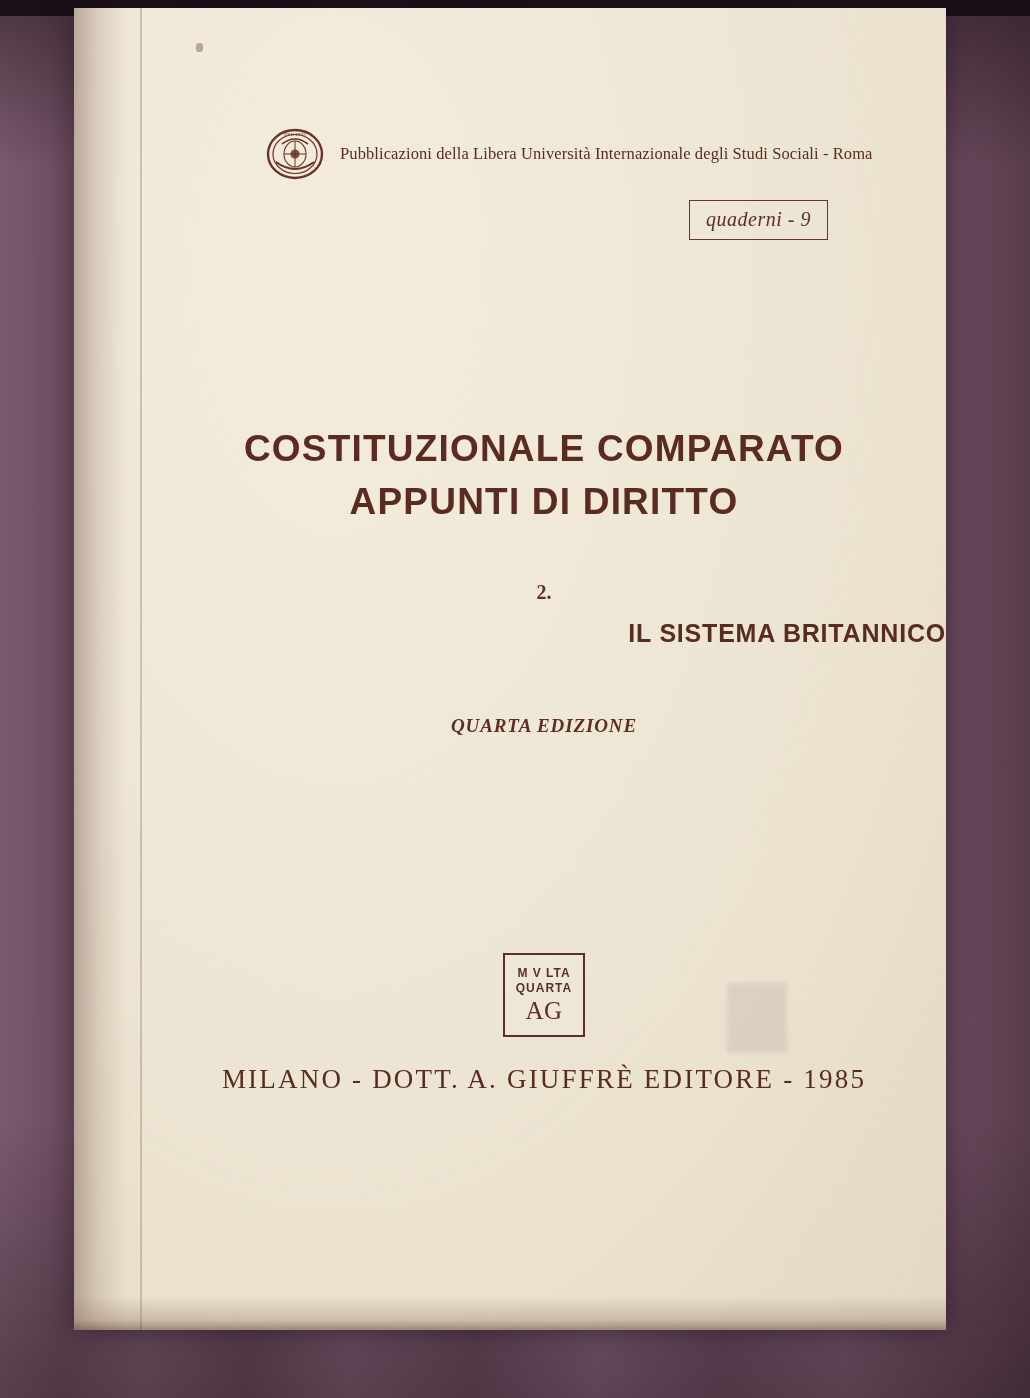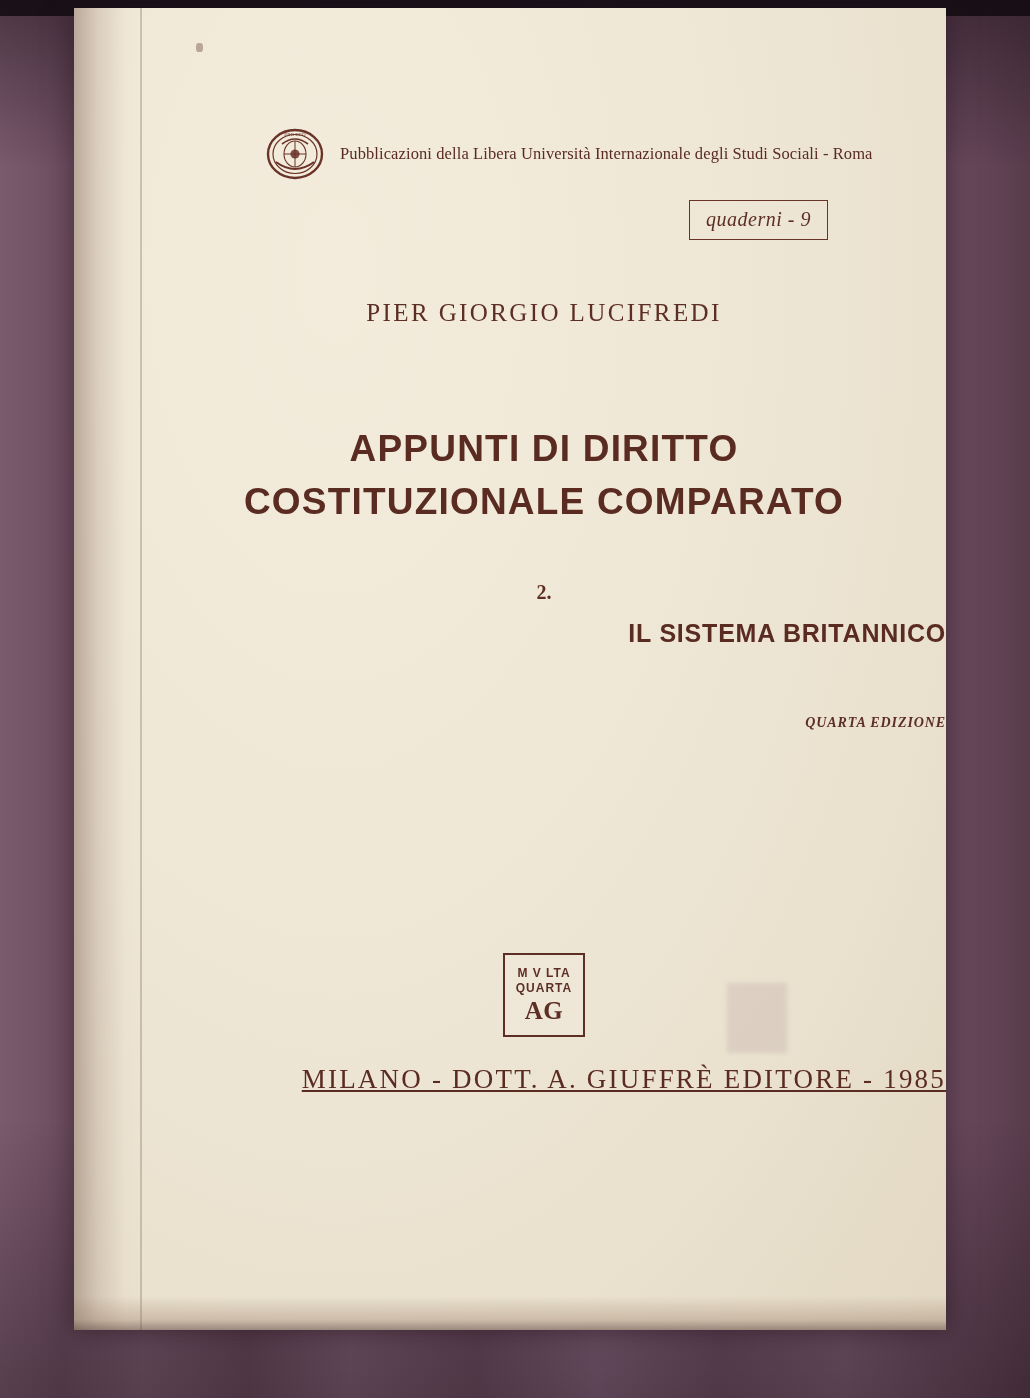--- a/index.html
+++ b/index.html
@@ -179,25 +179,25 @@
     font-weight: bold;
     font-size: 25px;
     letter-spacing: 0.8px;
     color: #5a2b21;
   }
   .edition {
     position: absolute;
     top: 707px;
     left: 0;
     right: 0;
-    text-align: right;
+    text-align: center;
     font-family: "Liberation Serif", serif;
     font-style: italic;
     font-weight: bold;
-    font-size: 14px;
+    font-size: 19px;
     letter-spacing: 0.9px;
     color: #5d2f24;
   }
 
   
   .pub-logo {
     position: absolute;
     top: 945px;
     left: 50%;
     transform: translateX(-50%);
@@ -215,37 +215,36 @@
     font-family: "Liberation Sans", sans-serif;
     font-size: 12px;
     font-weight: bold;
     letter-spacing: 1px;
     color: #5d2f24;
     line-height: 1.25;
   }
   .pub-logo .ag {
     font-family: "Liberation Serif", serif;
     font-size: 25px;
-    font-weight: bold;
+    font-weight: normal;
     letter-spacing: 0.5px;
     color: #5d2f24;
     line-height: 1.05;
     margin-top: 2px;
   }
   .imprint {
     position: absolute;
     top: 1056px;
     left: 0;
     right: 0;
-    text-align: right;
+    text-align: center;
     font-family: "Liberation Serif", serif;
     font-size: 27px;
     letter-spacing: 2.2px;
     color: #5a2b21;
-    text-decoration: underline;
   }
 
   
   .smudge {
     position: absolute;
     top: 975px;
     left: 585px;
     width: 60px;
     height: 70px;
     background: rgba(150,120,130,0.16);
@@ -288,25 +287,24 @@
             <path d="M18 18 Q31 8 44 18" fill="none" stroke="#6a3327" stroke-width="1.6"></path>
             <text x="31" y="10" text-anchor="middle" font-family="Liberation Serif, serif" font-size="5" fill="#6a3327">PRO DEO</text>
             <circle cx="31" cy="28" r="4.6" fill="#6a3327" opacity="0.85"></circle>
           </svg>
         </div>
         <div class="series-line">Pubblicazioni della Libera Università Internazionale degli Studi Sociali - Roma</div>
       </div>
 
       <div class="quaderni-box">quaderni - 9</div>
 
-      <div class="author">PIER GIORGIO LUCIFREDI</div>
 
       <div class="title">
+        <div>COSTITUZIONALE COMPARATO</div>
         <div>APPUNTI DI DIRITTO</div>
-        <div>COSTITUZIONALE COMPARATO</div>
       </div>
 
       <div class="vol-number">2.</div>
       <div class="subtitle">IL SISTEMA BRITANNICO</div>
       <div class="edition">QUARTA EDIZIONE</div>
 
       <div class="smudge"></div>
 
       <div class="pub-logo">
         <div class="l1">M V LTA</div>

